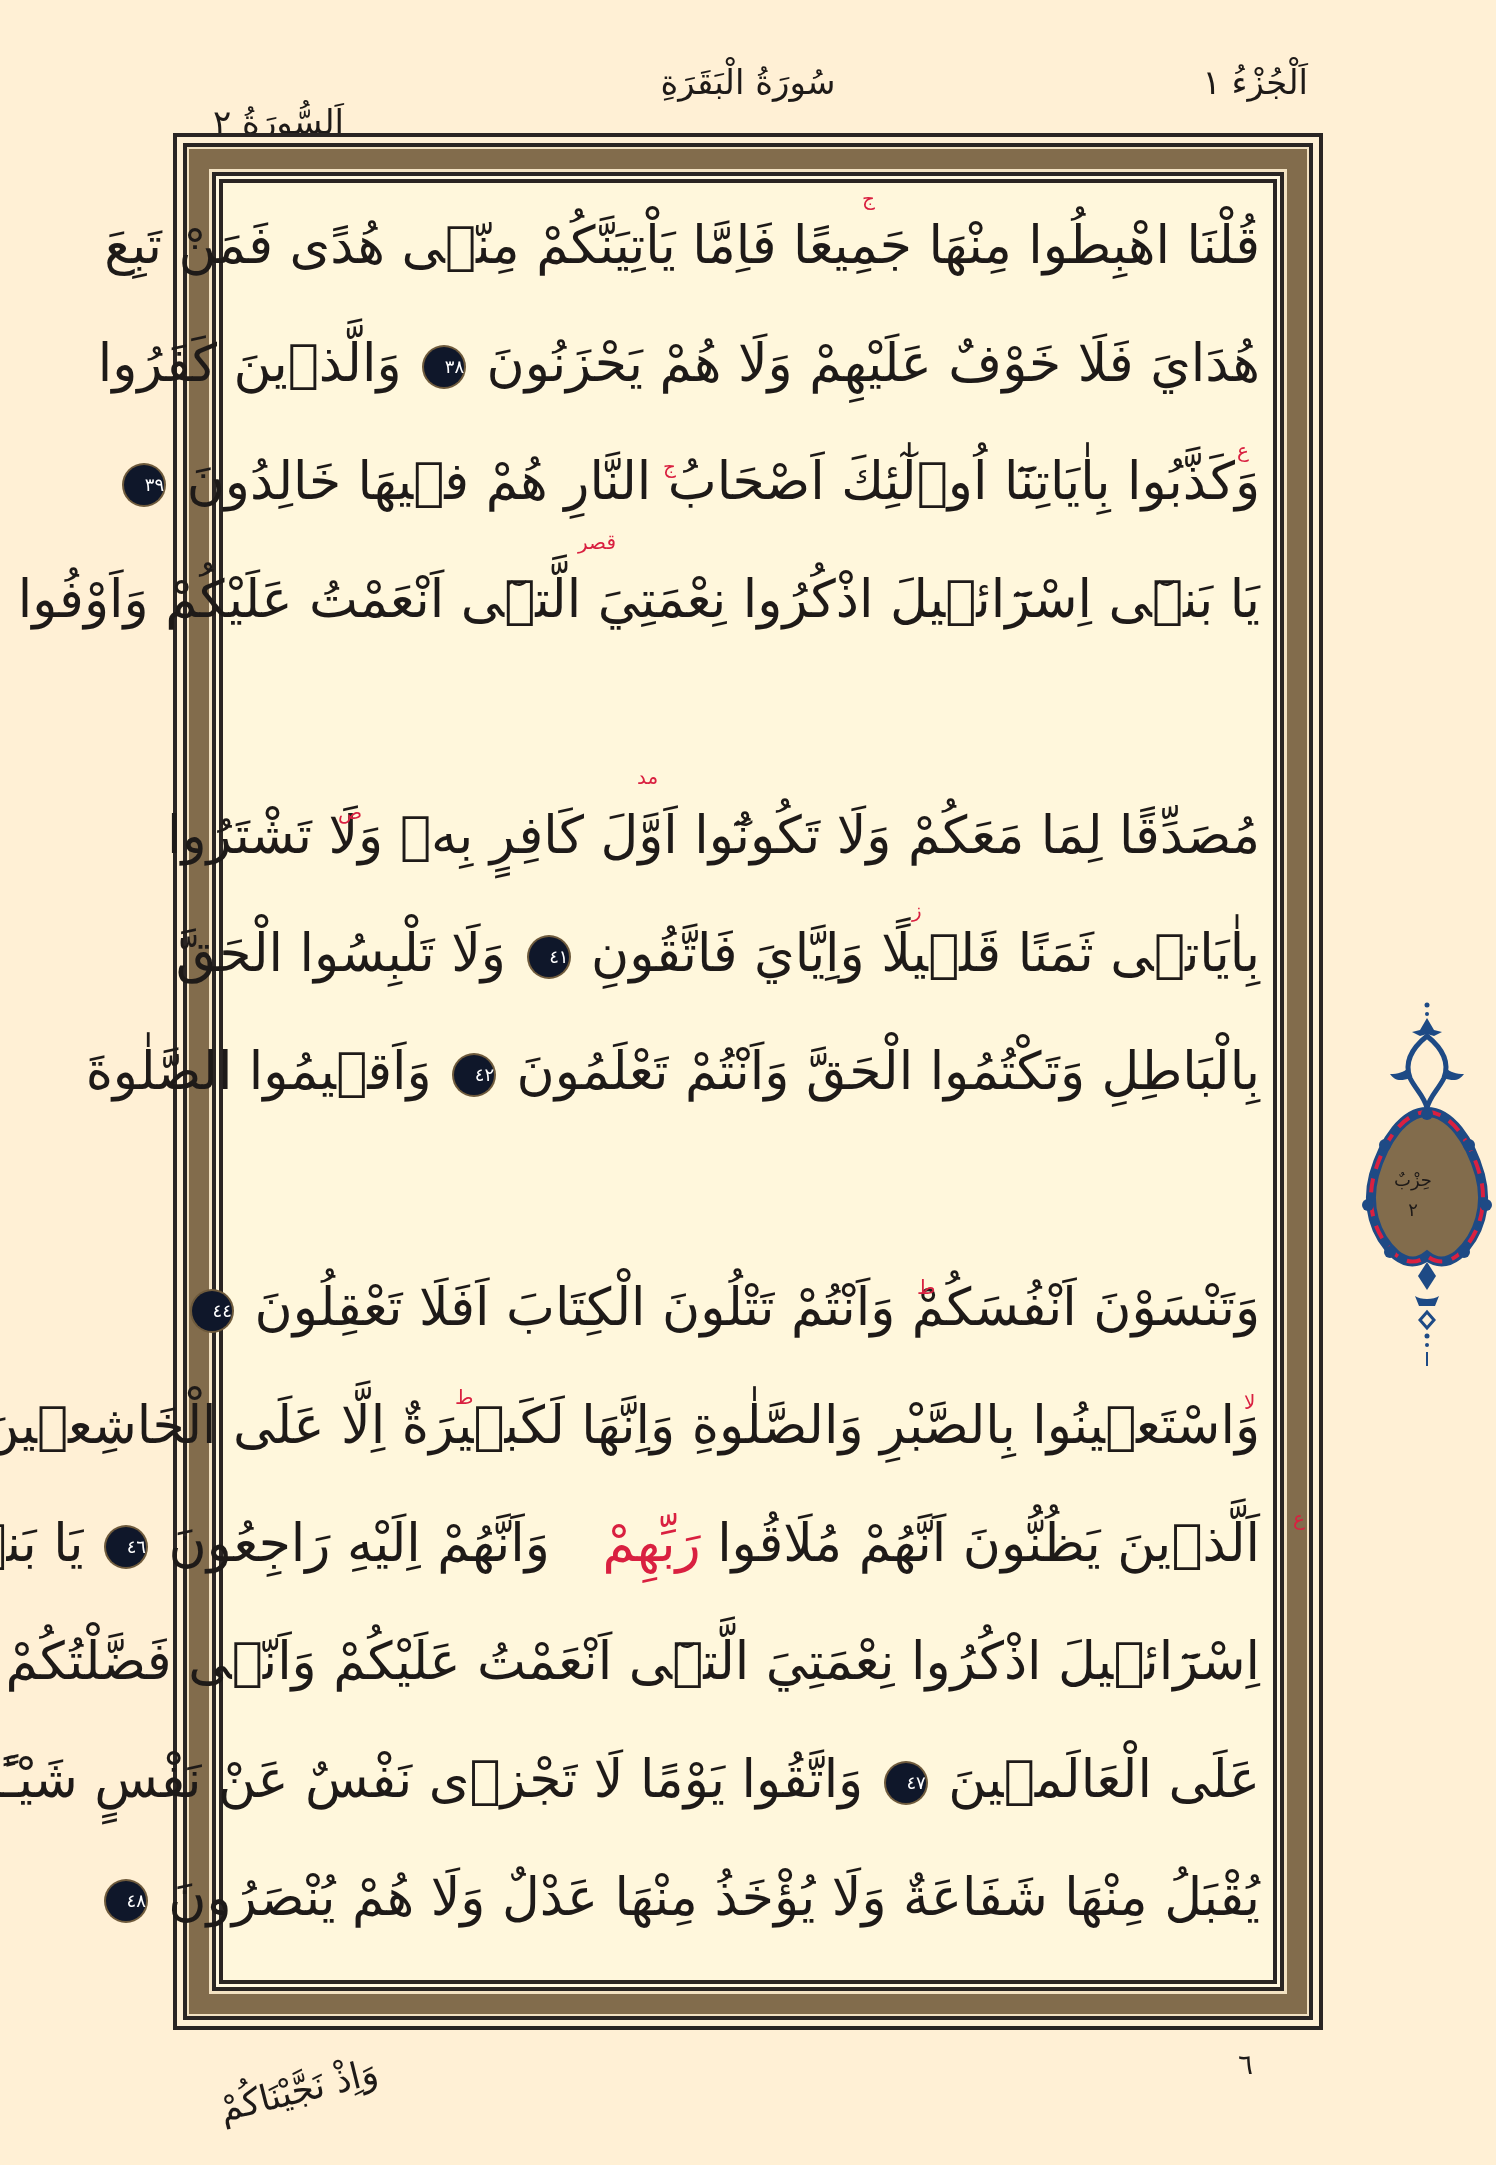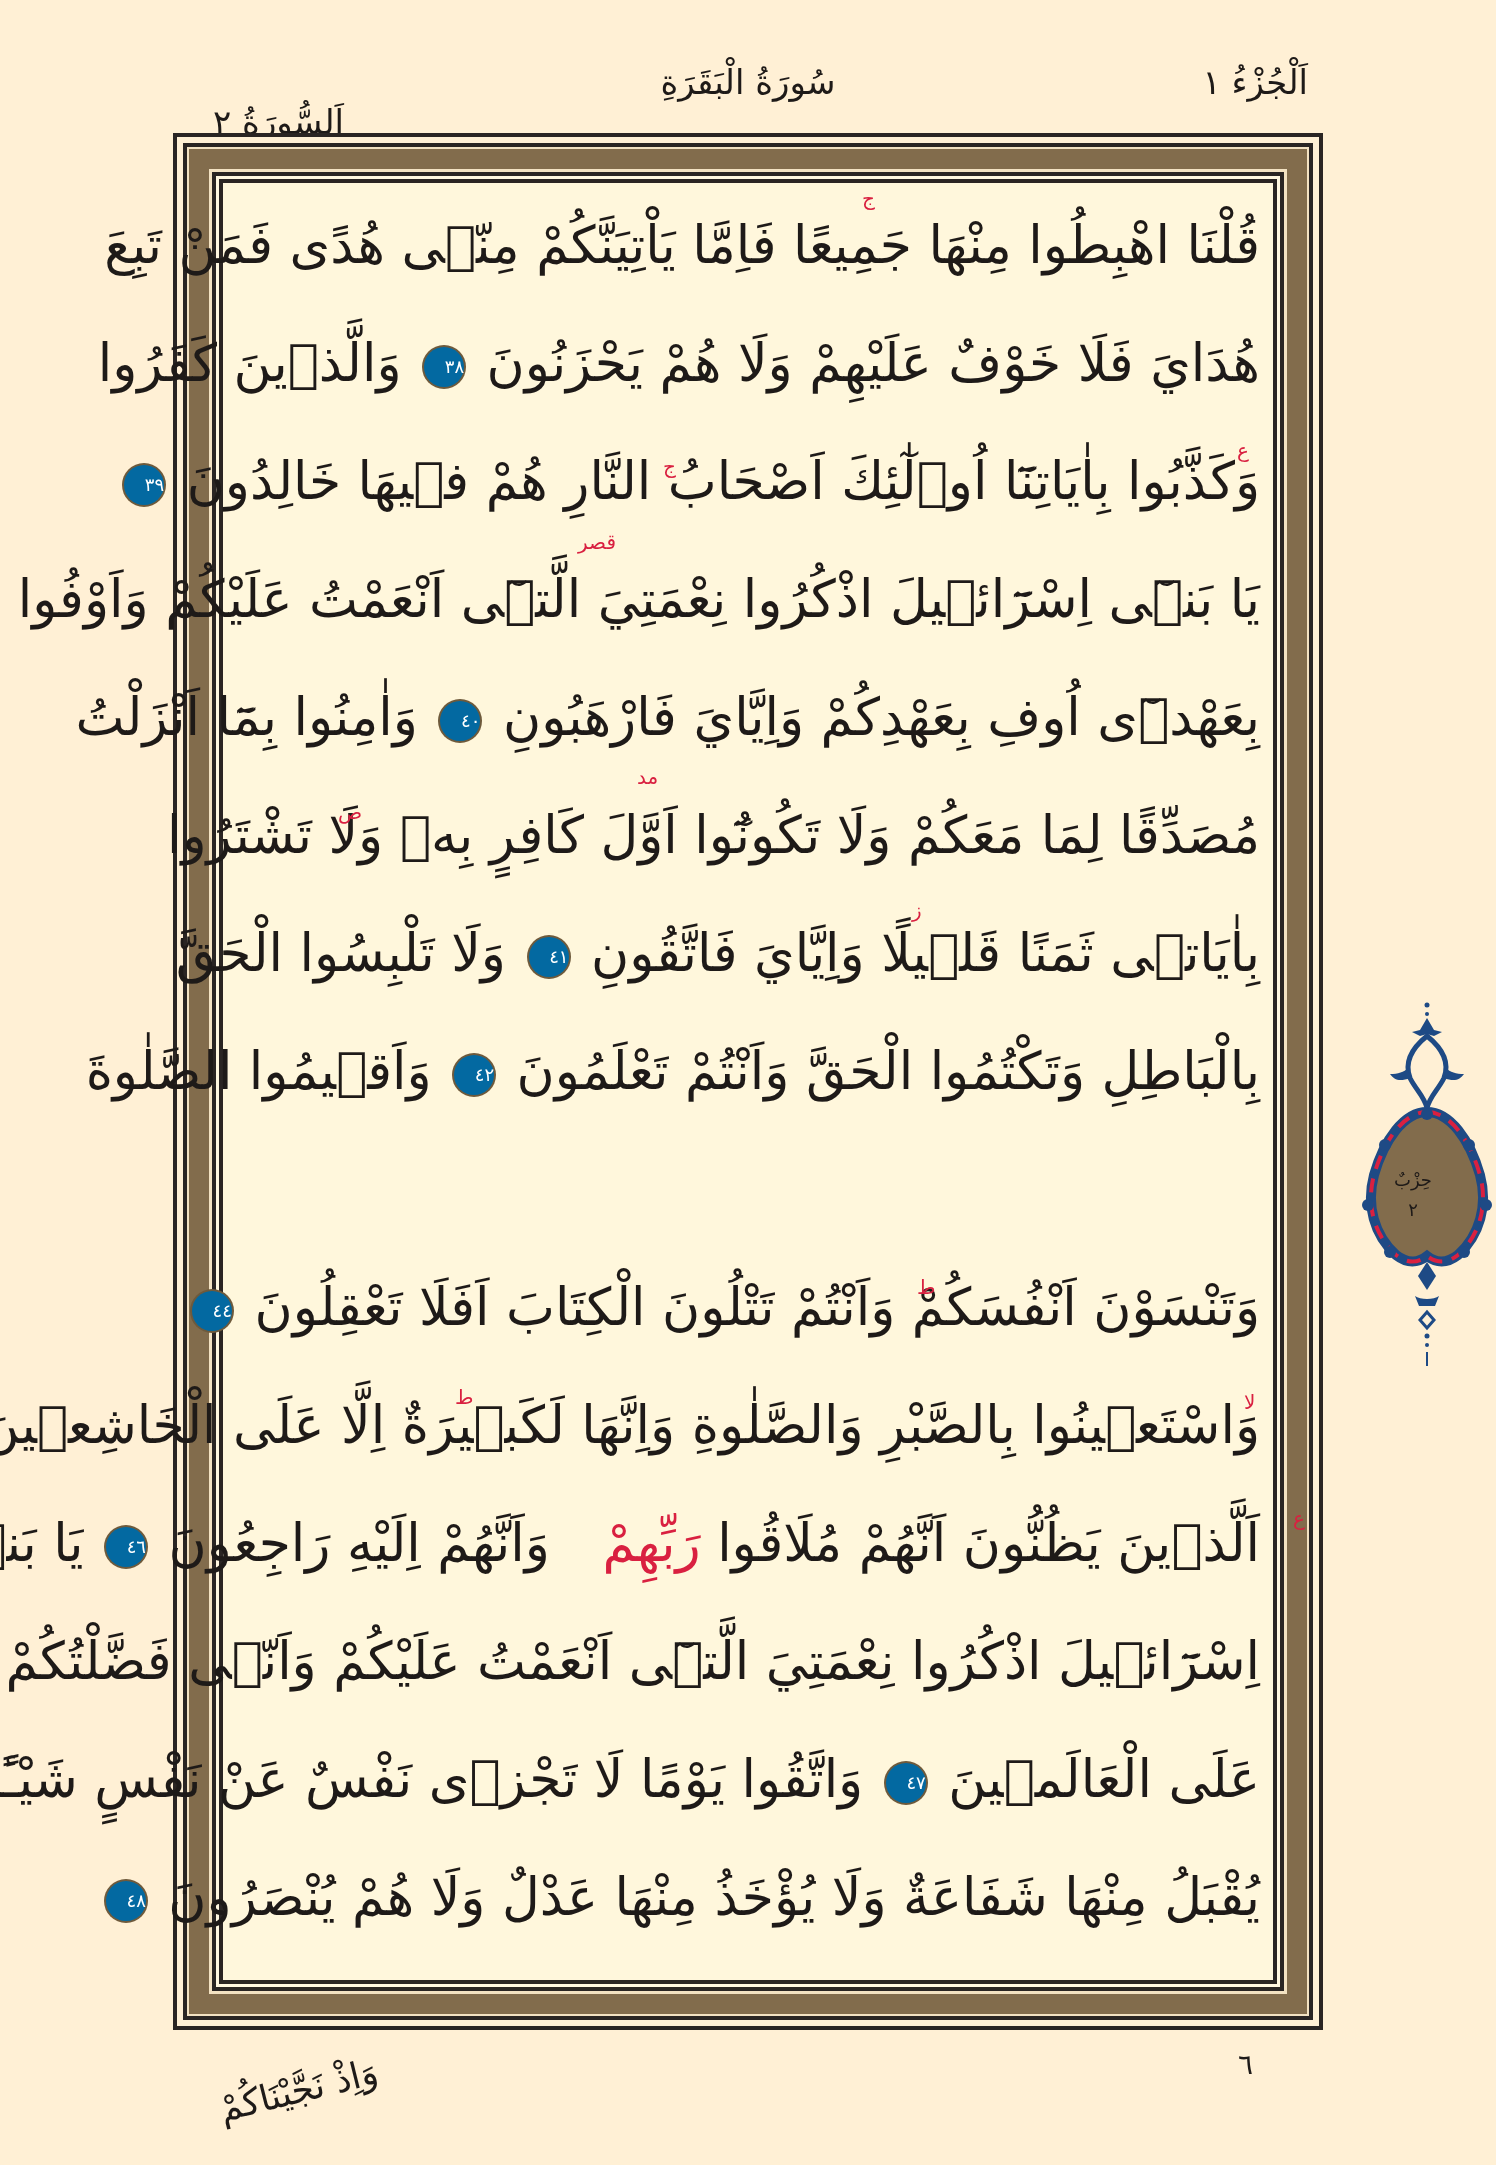--- a/index.html
+++ b/index.html
@@ -58,21 +58,21 @@
   .line {
     position: absolute; right: 0; width: 1024px; height: 110px;
     direction: rtl; text-align: justify; text-align-last: justify;
     font-size: 52px; line-height: 110px; white-space: nowrap;
     font-family: "DejaVu Sans", sans-serif;
   }
   .line span.seg { white-space: pre; }
   .verse-mark {
     display: inline-block; width: 40px; height: 40px;
     border-radius: 50%;
-    background: #0369a1;
+    background: #0f172a;
     box-shadow: 0 0 0 2px #6e5a3c;
     color: #ffffff; font-size: 18px; line-height: 40px;
     text-align: center; vertical-align: middle;
     margin: 0 6px;
     direction: rtl;
   }
   .red { color: #d92040; margin-left: 36px; }
   .stop-mark {
     position: absolute; color: #d92040; font-size: 20px;
     font-family: "DejaVu Sans", sans-serif;
@@ -134,25 +134,20 @@
 
   <div class="line" style="top:236px">
     <span class="seg">وَكَذَّبُوا بِاٰيَاتِنَٓا اُو۬لٰٓئِكَ اَصْحَابُ النَّارِ هُمْ ف۪يهَا خَالِدُونَ</span>
     <span class="verse-mark">٣٩</span>
   </div>
 
   <div class="line" style="top:354px">
     <span class="seg">يَا بَن۪ٓى اِسْرَٓائ۪يلَ اذْكُرُوا نِعْمَتِيَ الَّت۪ٓى اَنْعَمْتُ عَلَيْكُمْ وَاَوْفُوا</span>
   </div>
 
-  <div class="line" style="top:472px">
-    <span class="seg">بِعَهْد۪ٓى اُوفِ بِعَهْدِكُمْ وَاِيَّايَ فَارْهَبُونِ</span>
-    <span class="verse-mark">٤٠</span>
-    <span class="seg">وَاٰمِنُوا بِمَٓا اَنْزَلْتُ</span>
-  </div>
 
   <div class="line" style="top:590px">
     <span class="seg">مُصَدِّقًا لِمَا مَعَكُمْ وَلَا تَكُونُٓوا اَوَّلَ كَافِرٍ بِه۪ وَلَا تَشْتَرُوا</span>
   </div>
 
   <div class="line" style="top:708px">
     <span class="seg">بِاٰيَات۪ى ثَمَنًا قَل۪يلًا وَاِيَّايَ فَاتَّقُونِ</span>
     <span class="verse-mark">٤١</span>
     <span class="seg">وَلَا تَلْبِسُوا الْحَقَّ</span>
   </div>

